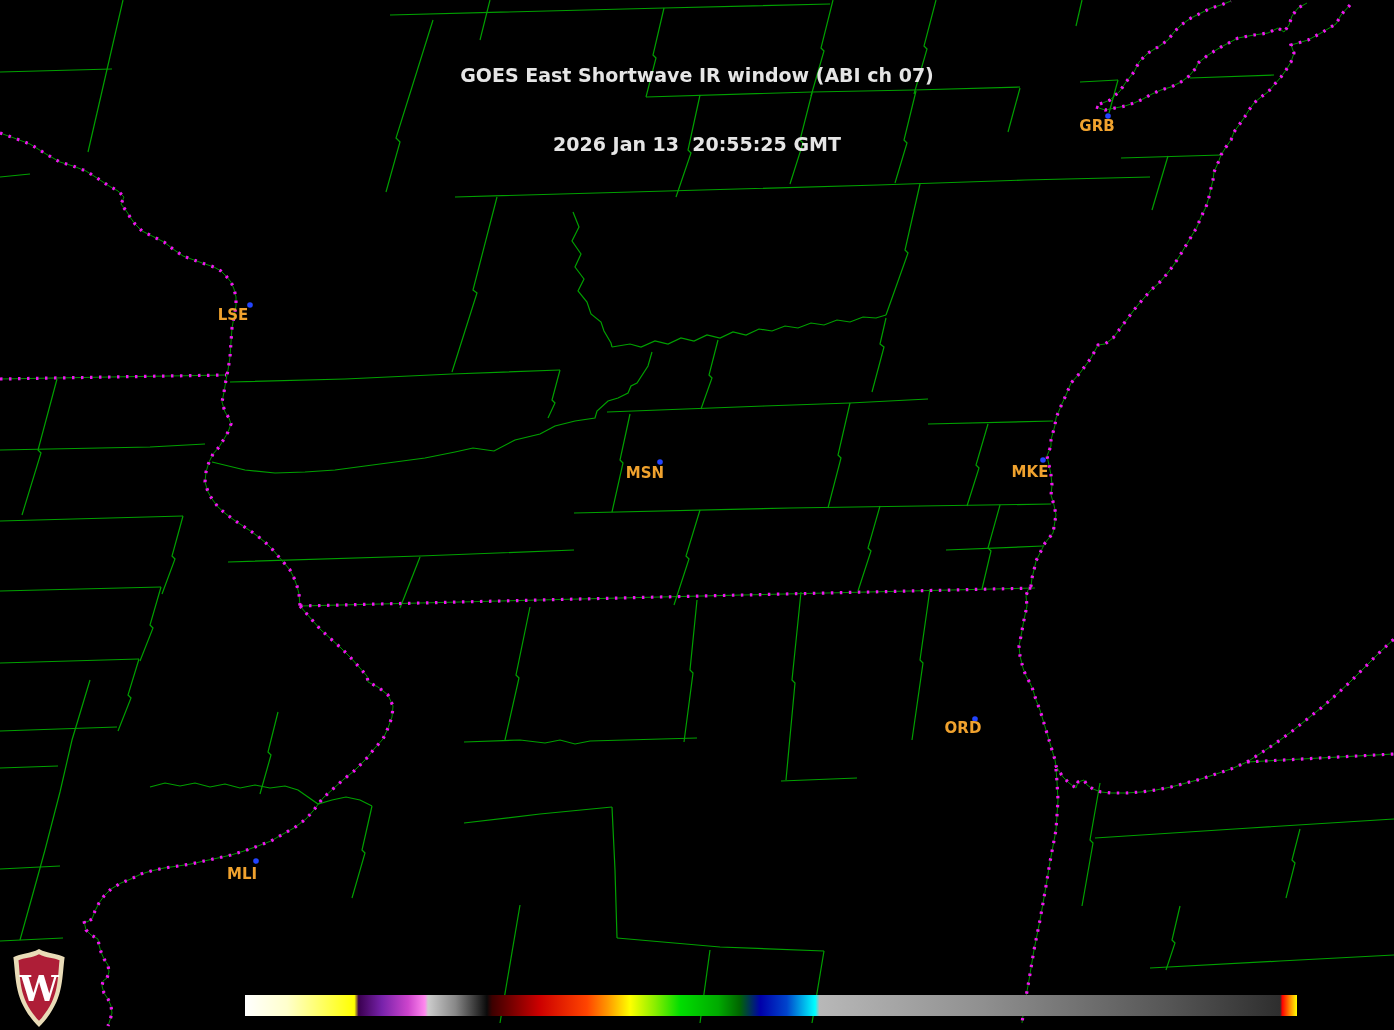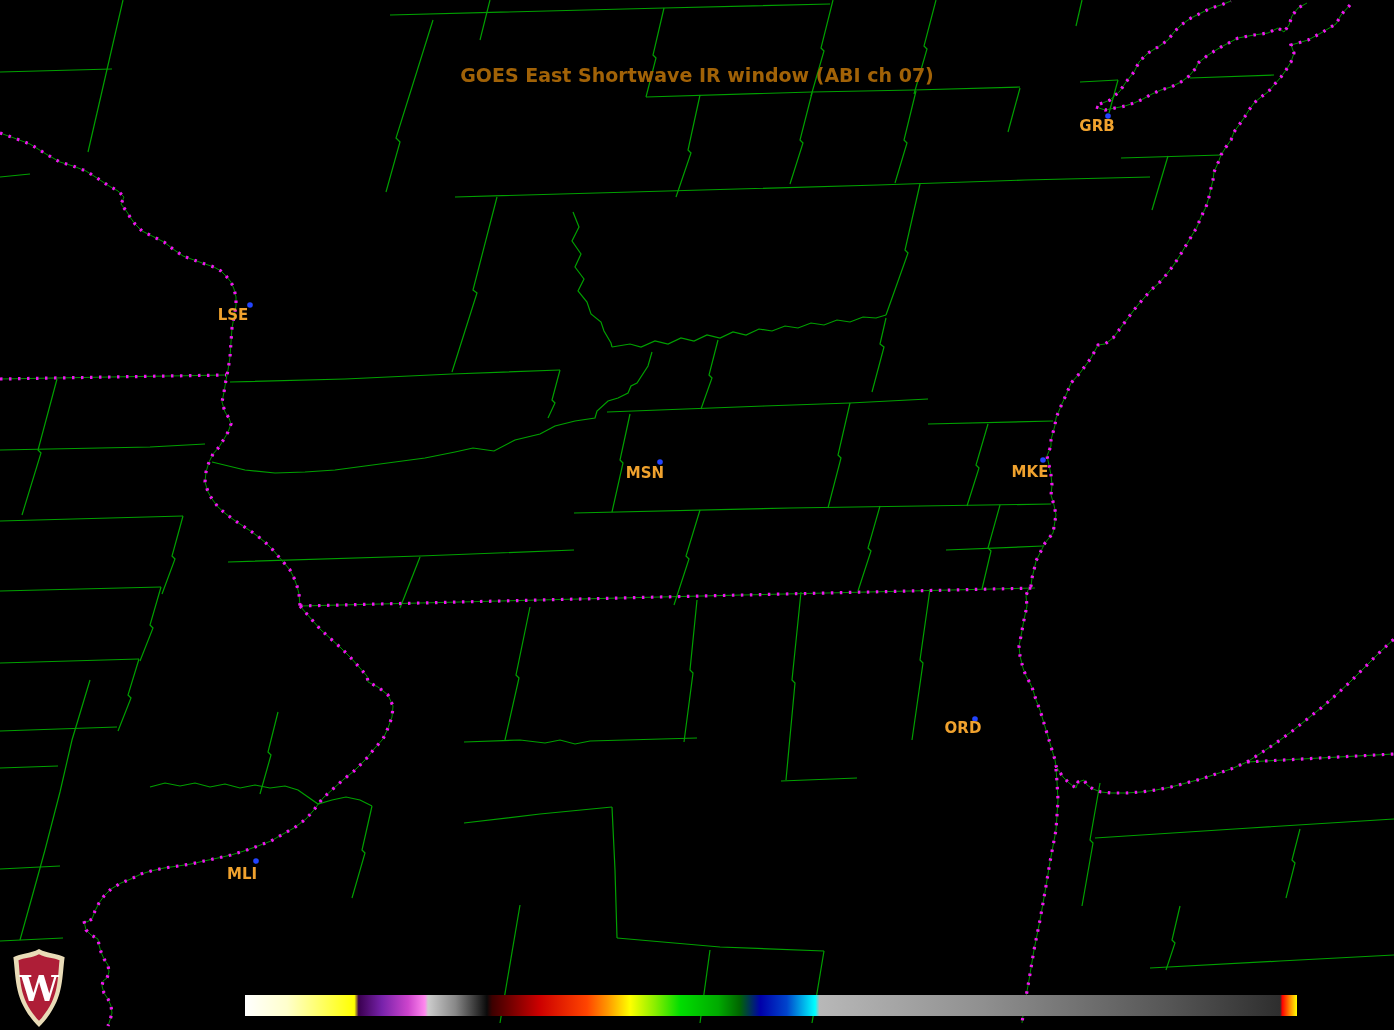--- a/index.html
+++ b/index.html
@@ -141,22 +141,23 @@
           <circle cx="975" cy="719" r="2.8" fill="#2244ff"></circle>
           <text x="963" y="733" text-anchor="middle" fill="#f0a22e" class="station-label">ORD</text>
         </g>
         <g>
           <circle cx="256" cy="861" r="2.8" fill="#2244ff"></circle>
           <text x="242" y="879" text-anchor="middle" fill="#f0a22e" class="station-label">MLI</text>
         </g>
       </g>
   </svg>
 
-  <div id="title" style="color: #a16207;">
+  <div id="title" style="color: #e5e5e5;">
     <div>GOES East Shortwave IR window (ABI ch 07)</div>
+    <div>2026 Jan 13  20:55:25 GMT</div>
   </div>
 
   <div id="colorbar" style="left: 245px; top: 995px; width: 1052px; height: 21px; background: linear-gradient(to right, rgb(255, 255, 255) 0%, rgb(255, 255, 204) 4%, rgb(255, 255, 0) 10.4%, rgb(58, 0, 80) 10.8%, rgb(119, 34, 170) 13%, rgb(204, 68, 204) 15.5%, rgb(255, 136, 238) 17.1%, rgb(204, 204, 204) 17.4%, rgb(136, 136, 136) 20%, rgb(10, 10, 10) 23%, rgb(61, 0, 0) 23.5%, rgb(204, 0, 0) 28%, rgb(255, 68, 0) 32.5%, rgb(255, 153, 0) 34.5%, rgb(255, 255, 0) 36.6%, rgb(136, 238, 0) 39%, rgb(0, 221, 0) 41.4%, rgb(0, 170, 0) 45%, rgb(0, 102, 0) 47%, rgb(0, 0, 170) 49%, rgb(0, 68, 204) 51.5%, rgb(0, 255, 255) 54.2%, rgb(184, 184, 184) 54.6%, rgb(144, 144, 144) 70%, rgb(85, 85, 85) 88%, rgb(46, 46, 46) 98.4%, rgb(255, 0, 0) 98.6%, rgb(255, 136, 0) 99.3%, rgb(255, 255, 0) 100%);"></div>
 
   <div id="logo">
     <svg width="62" height="80" viewBox="0 0 60 78">
       <path d="M30 1 C21 6 12 5 5 9 C8 30 5 52 30 77 C55 52 52 30 55 9 C48 5 39 6 30 1 Z" id="crest-outer" fill="#e9dcb8"></path>
       <path d="M30 6 C23 10 15 9 10 12 C12 30 10 50 30 71 C50 50 48 30 50 12 C45 9 37 10 30 6 Z" id="crest-inner" fill="#ae1e37"></path>
       <text id="crest-letter" x="30" y="52" text-anchor="middle" font-family="DejaVu Serif, Liberation Serif, serif" font-size="34" font-weight="bold" fill="#ffffff">W</text>
     </svg>

